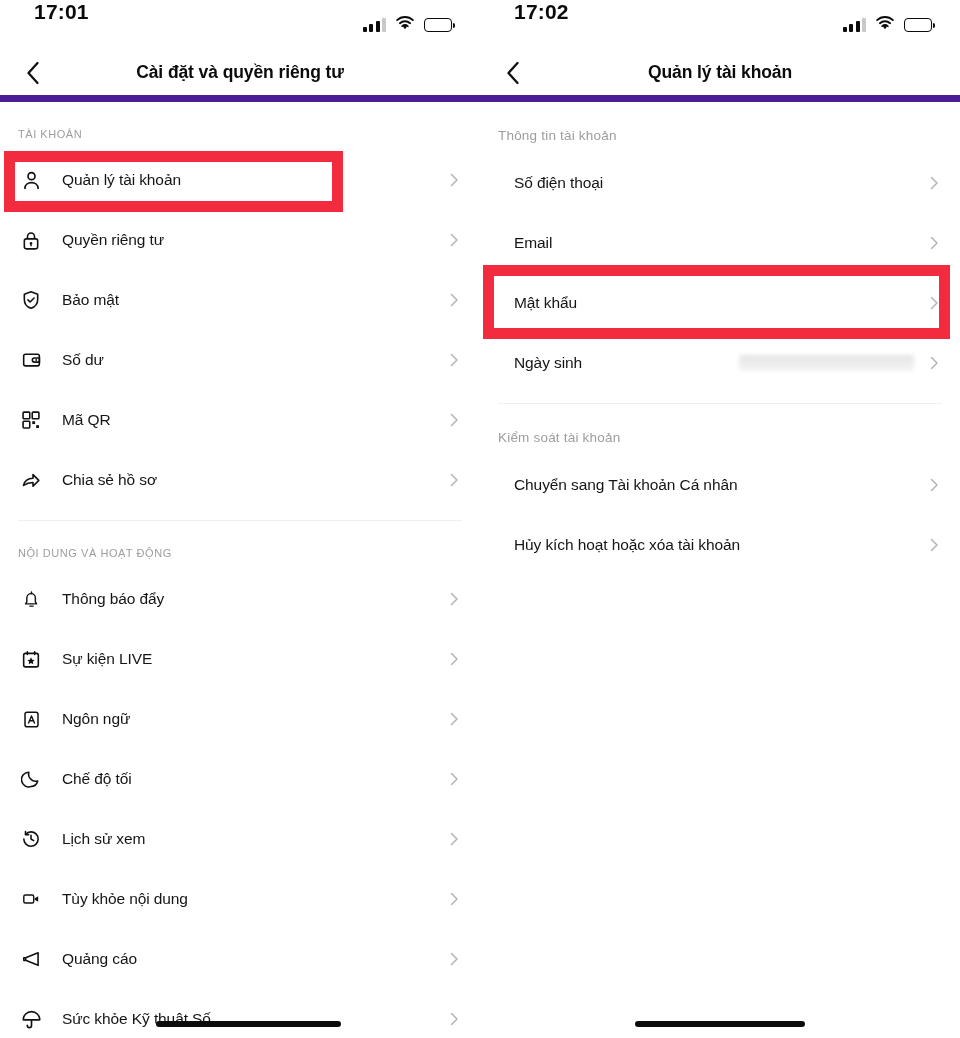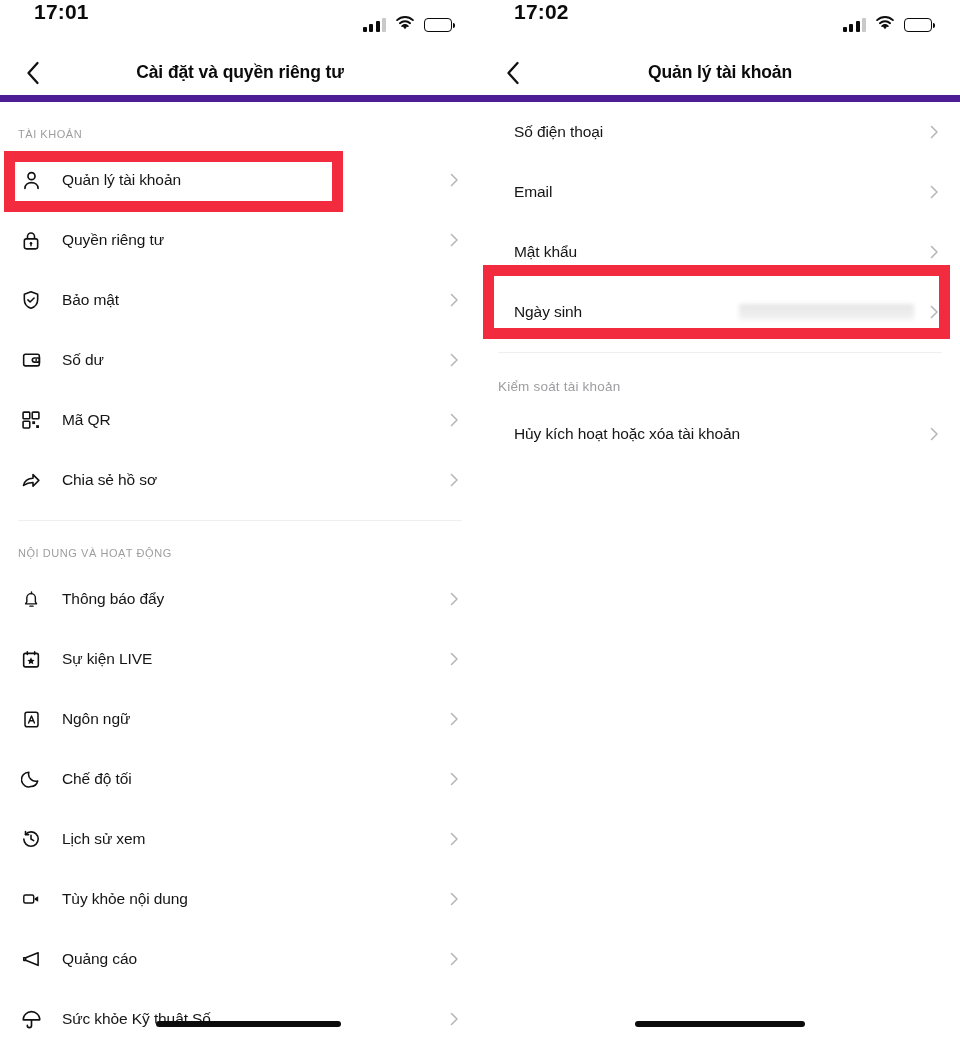--- a/index.html
+++ b/index.html
@@ -360,20 +360,21 @@
 
     <div class="navbar">
       <div class="back-btn">
         <svg width="14" height="24" viewBox="0 0 14 24">
             <path d="M11.5 2L2.5 12l9 10" stroke="#111" stroke-width="2.3" fill="none" stroke-linecap="round" stroke-linejoin="round"></path>
           </svg>
       </div>
       <div class="nav-title">Quản lý tài khoản</div>
     </div>
 
+    <div class="section-label lower">Thông tin tài khoản</div>
 
     <div class="row noicon">
       <span class="label">Số điện thoại</span>
       <svg class="chev" viewBox="0 0 16 16">
           <path d="M5.5 2.5L11 8l-5.5 5.5" stroke="#b5b5b8" stroke-width="1.5" fill="none" stroke-linecap="round" stroke-linejoin="round"></path>
         </svg>
     </div>
 
     <div class="row noicon">
       <span class="label">Email</span>
@@ -394,20 +395,26 @@
       <span class="redacted"></span>
       <svg class="chev" viewBox="0 0 16 16">
           <path d="M5.5 2.5L11 8l-5.5 5.5" stroke="#b5b5b8" stroke-width="1.5" fill="none" stroke-linecap="round" stroke-linejoin="round"></path>
         </svg>
     </div>
 
     <div class="divider"></div>
 
     <div class="section-label lower">Kiểm soát tài khoản</div>
 
+    <div class="row noicon">
+      <span class="label">Chuyển sang Tài khoản Cá nhân</span>
+      <svg class="chev" viewBox="0 0 16 16">
+          <path d="M5.5 2.5L11 8l-5.5 5.5" stroke="#b5b5b8" stroke-width="1.5" fill="none" stroke-linecap="round" stroke-linejoin="round"></path>
+        </svg>
+    </div>
 
     <div class="row noicon">
       <span class="label">Hủy kích hoạt hoặc xóa tài khoản</span>
       <svg class="chev" viewBox="0 0 16 16">
           <path d="M5.5 2.5L11 8l-5.5 5.5" stroke="#b5b5b8" stroke-width="1.5" fill="none" stroke-linecap="round" stroke-linejoin="round"></path>
         </svg>
     </div>
 
     <div class="redbox" id="redbox-right" style="border-color: rgb(243, 43, 62);"></div>
     <div class="home-bar" id="home-right"></div>

